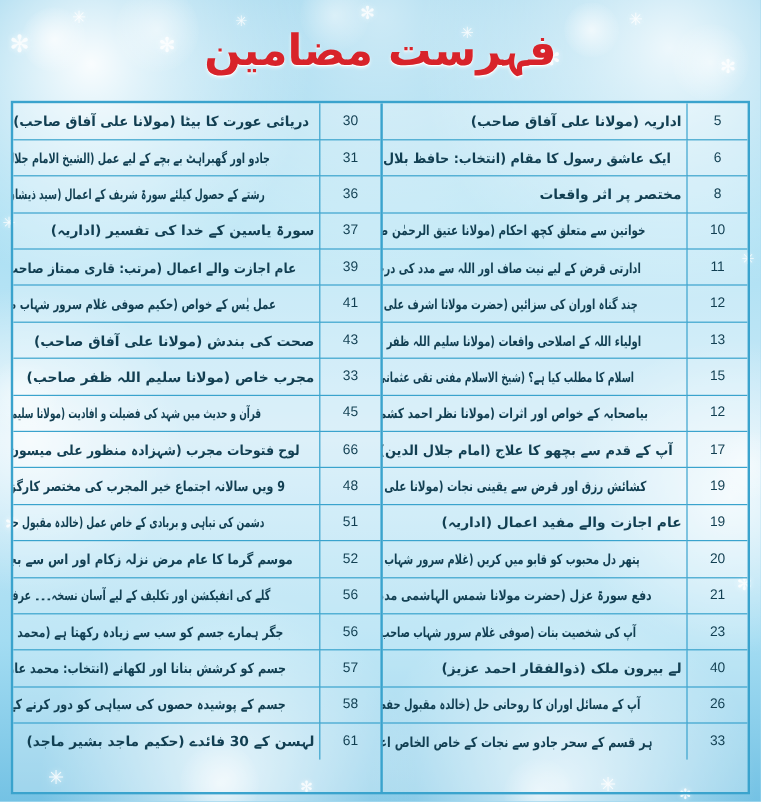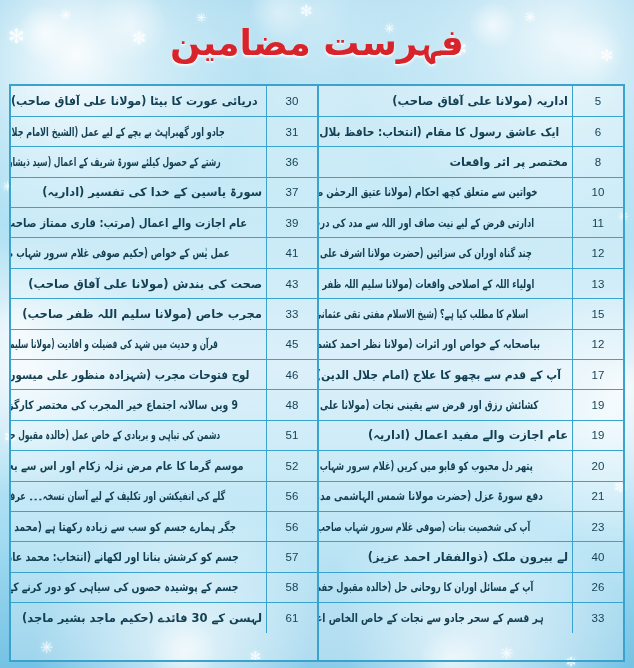--- a/index.html
+++ b/index.html
@@ -336,21 +336,21 @@
                   <span class="entry-inner">مجرب خاص  (مولانا سلیم اللہ ظفر صاحب)</span>
                 </td>
             </tr>
             <tr>
               <td class="page-num">45</td>
               <td class="entry">
                   <span class="entry-inner" style="transform: scaleX(0.643229);">قرآن و حدیث میں شہد کی فضیلت و افادیت  (مولانا سلیم اللہ ظفر)</span>
                 </td>
             </tr>
             <tr>
-              <td class="page-num">46</td>
+              <td class="page-num">66</td>
               <td class="entry">
                   <span class="entry-inner" style="transform: scaleX(0.898182);">لوح فتوحات مجرب  (شہزادہ منظور علی میسون)</span>
                 </td>
             </tr>
             <tr>
               <td class="page-num">48</td>
               <td class="entry">
                   <span class="entry-inner" style="transform: scaleX(0.80456);">9 ویں سالانہ اجتماع خیر المجرب کی مختصر کارگزاری</span>
                 </td>
             </tr>

